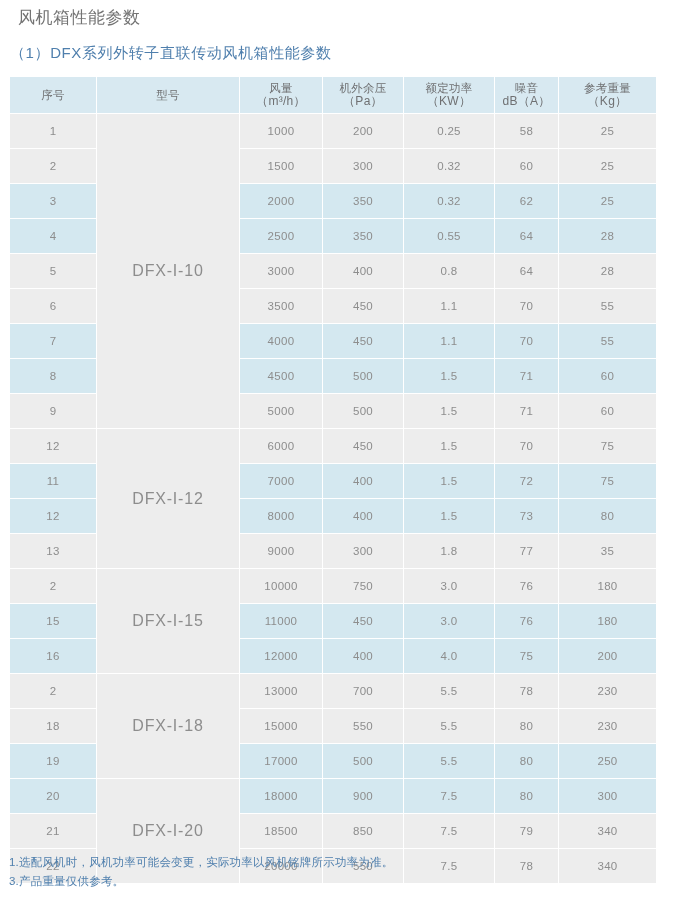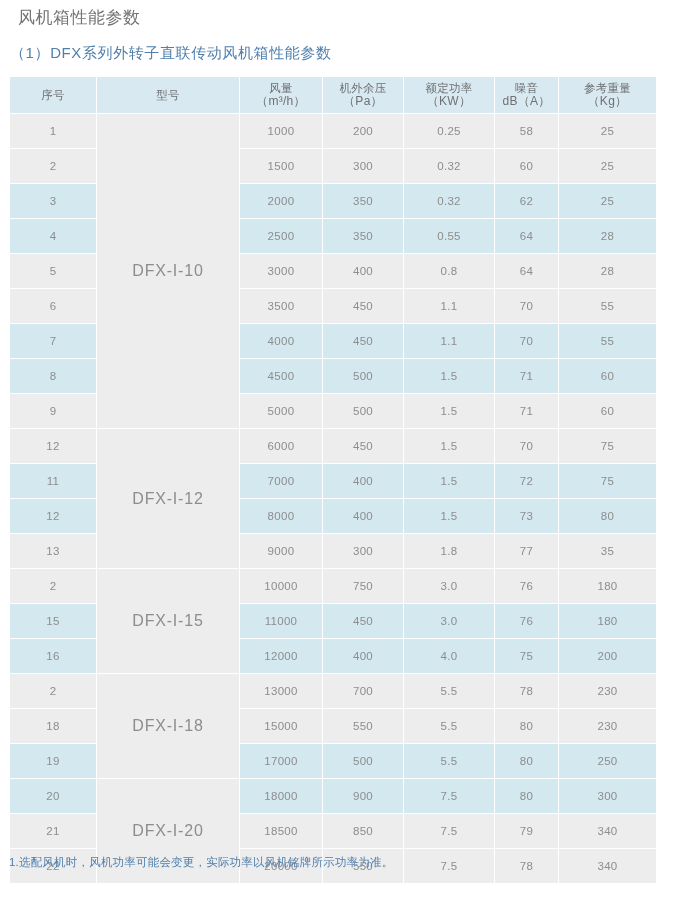--- a/index.html
+++ b/index.html
@@ -326,15 +326,16 @@
             <td>7.5</td>
             <td>78</td>
             <td>340</td>
           </tr>
         </tbody>
     </table>
   </div>
 
   <div class="notes" id="notes-list">
       <div class="note-line">1.选配风机时，风机功率可能会变更，实际功率以风机铭牌所示功率为准。</div>
+      <div class="note-line">3.产品重量仅供参考。</div>
     </div>
 
 </div>
 
 </body></html>

